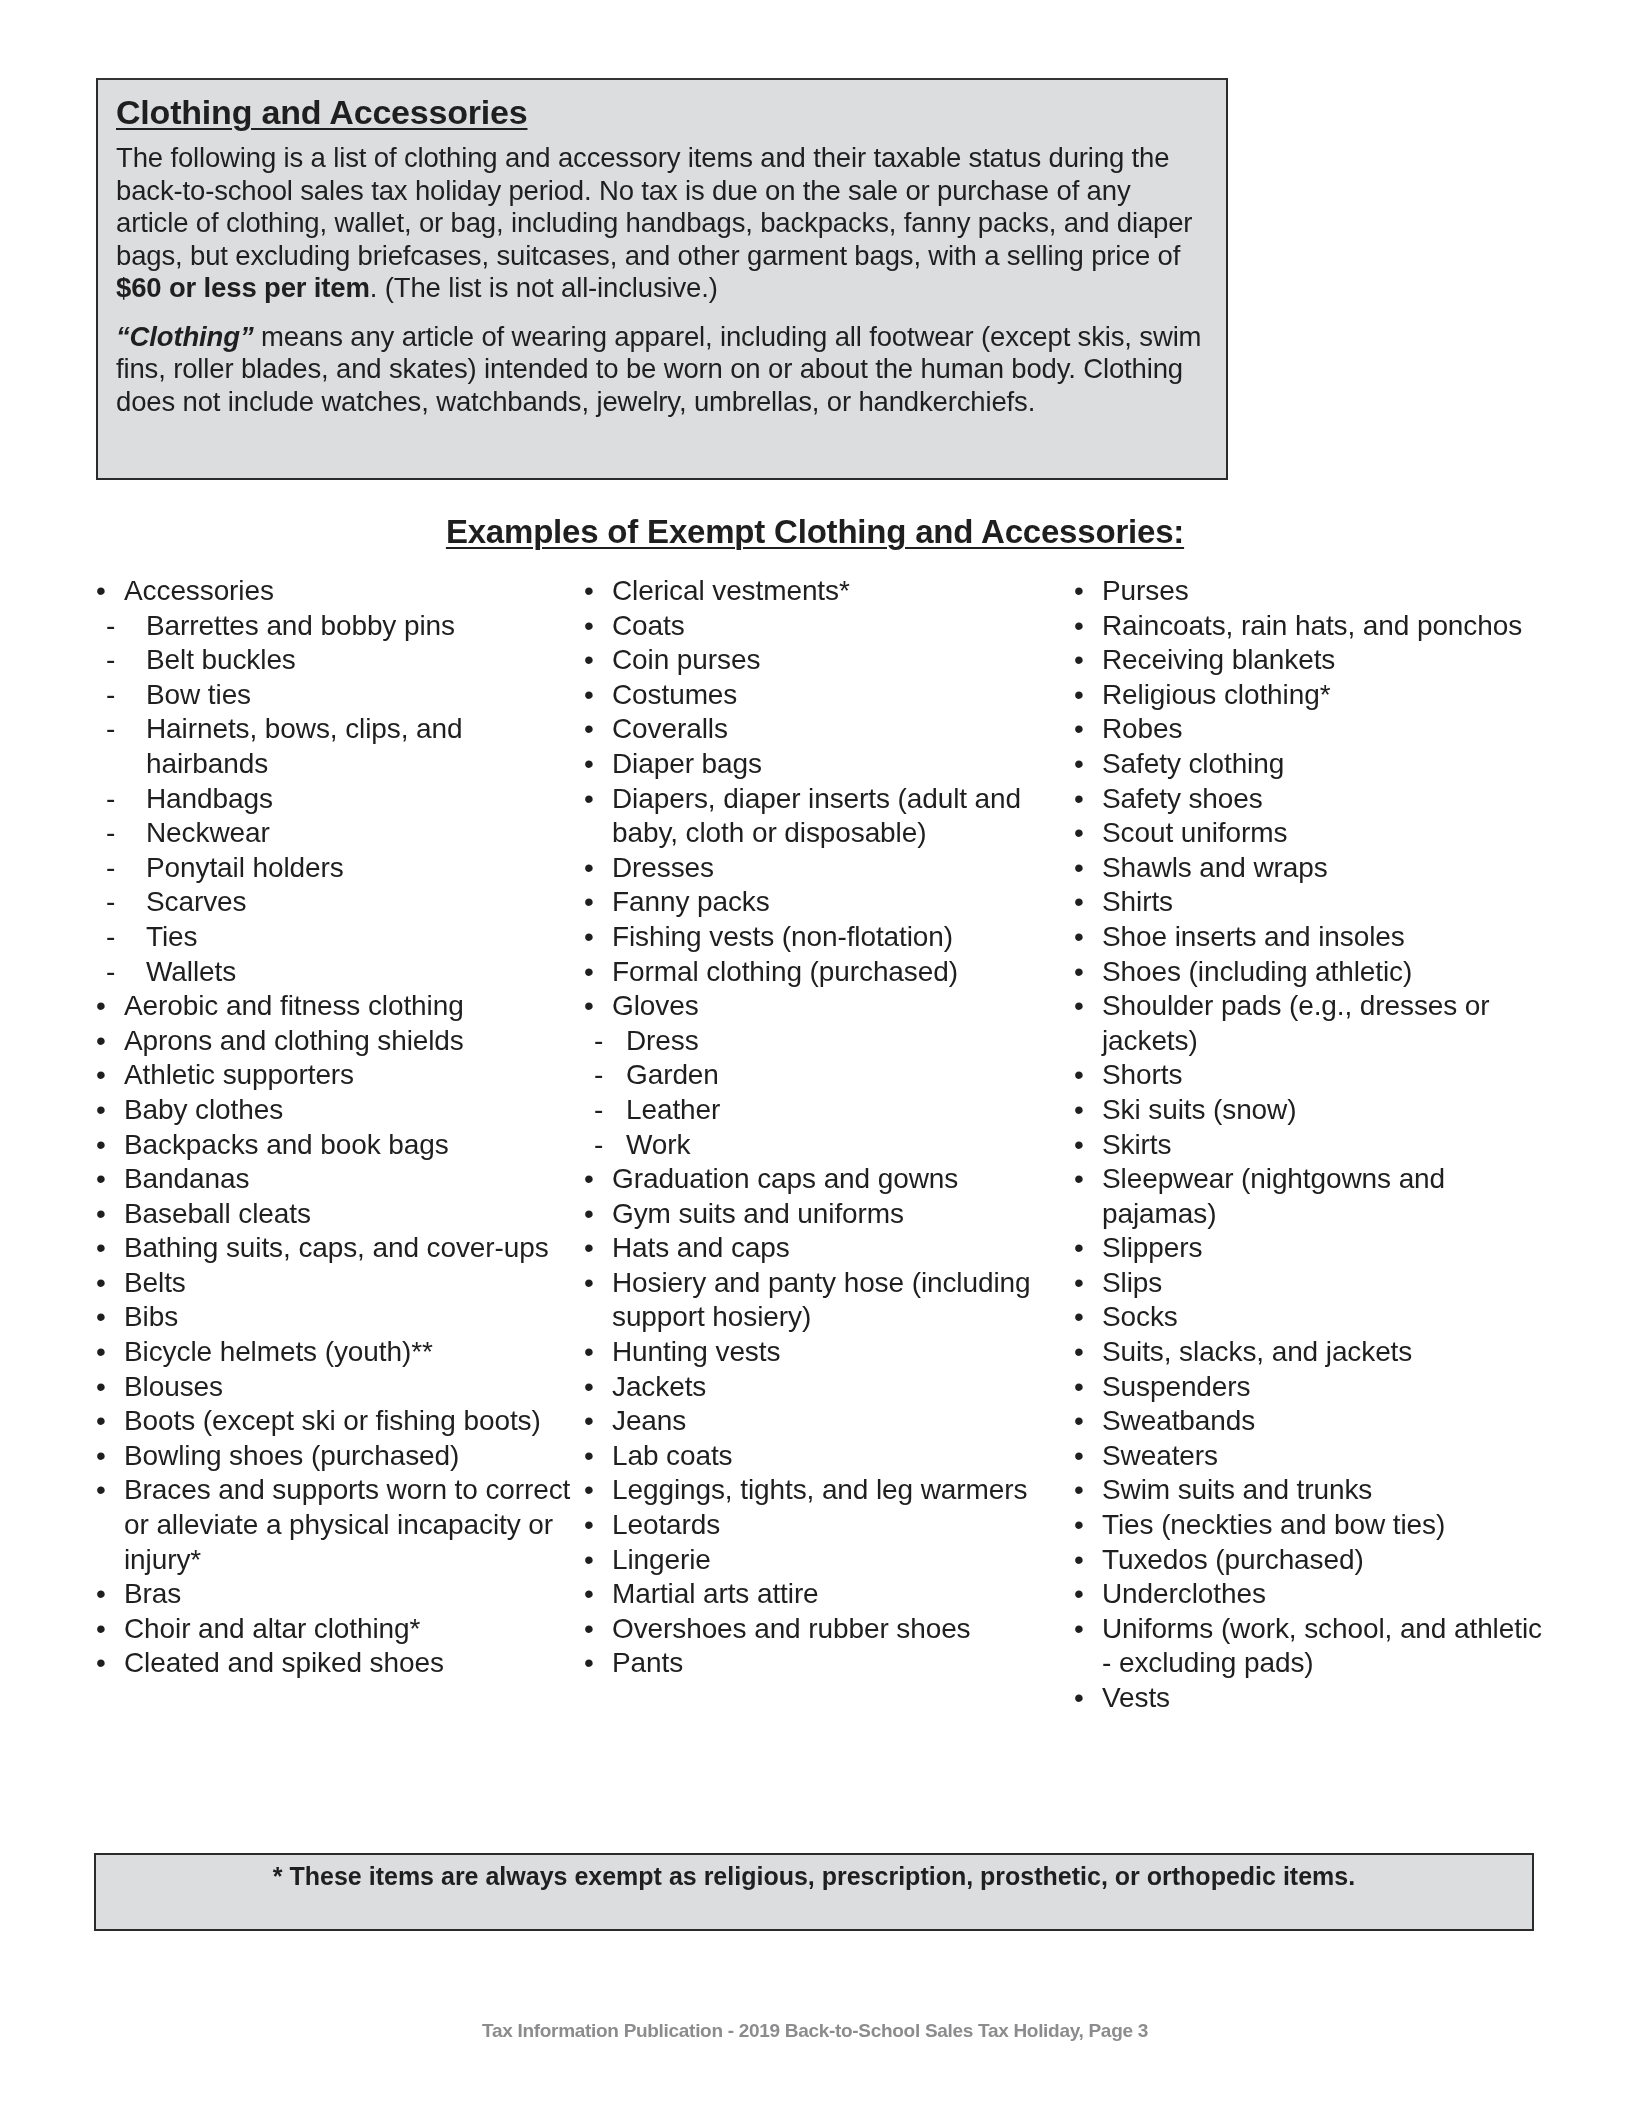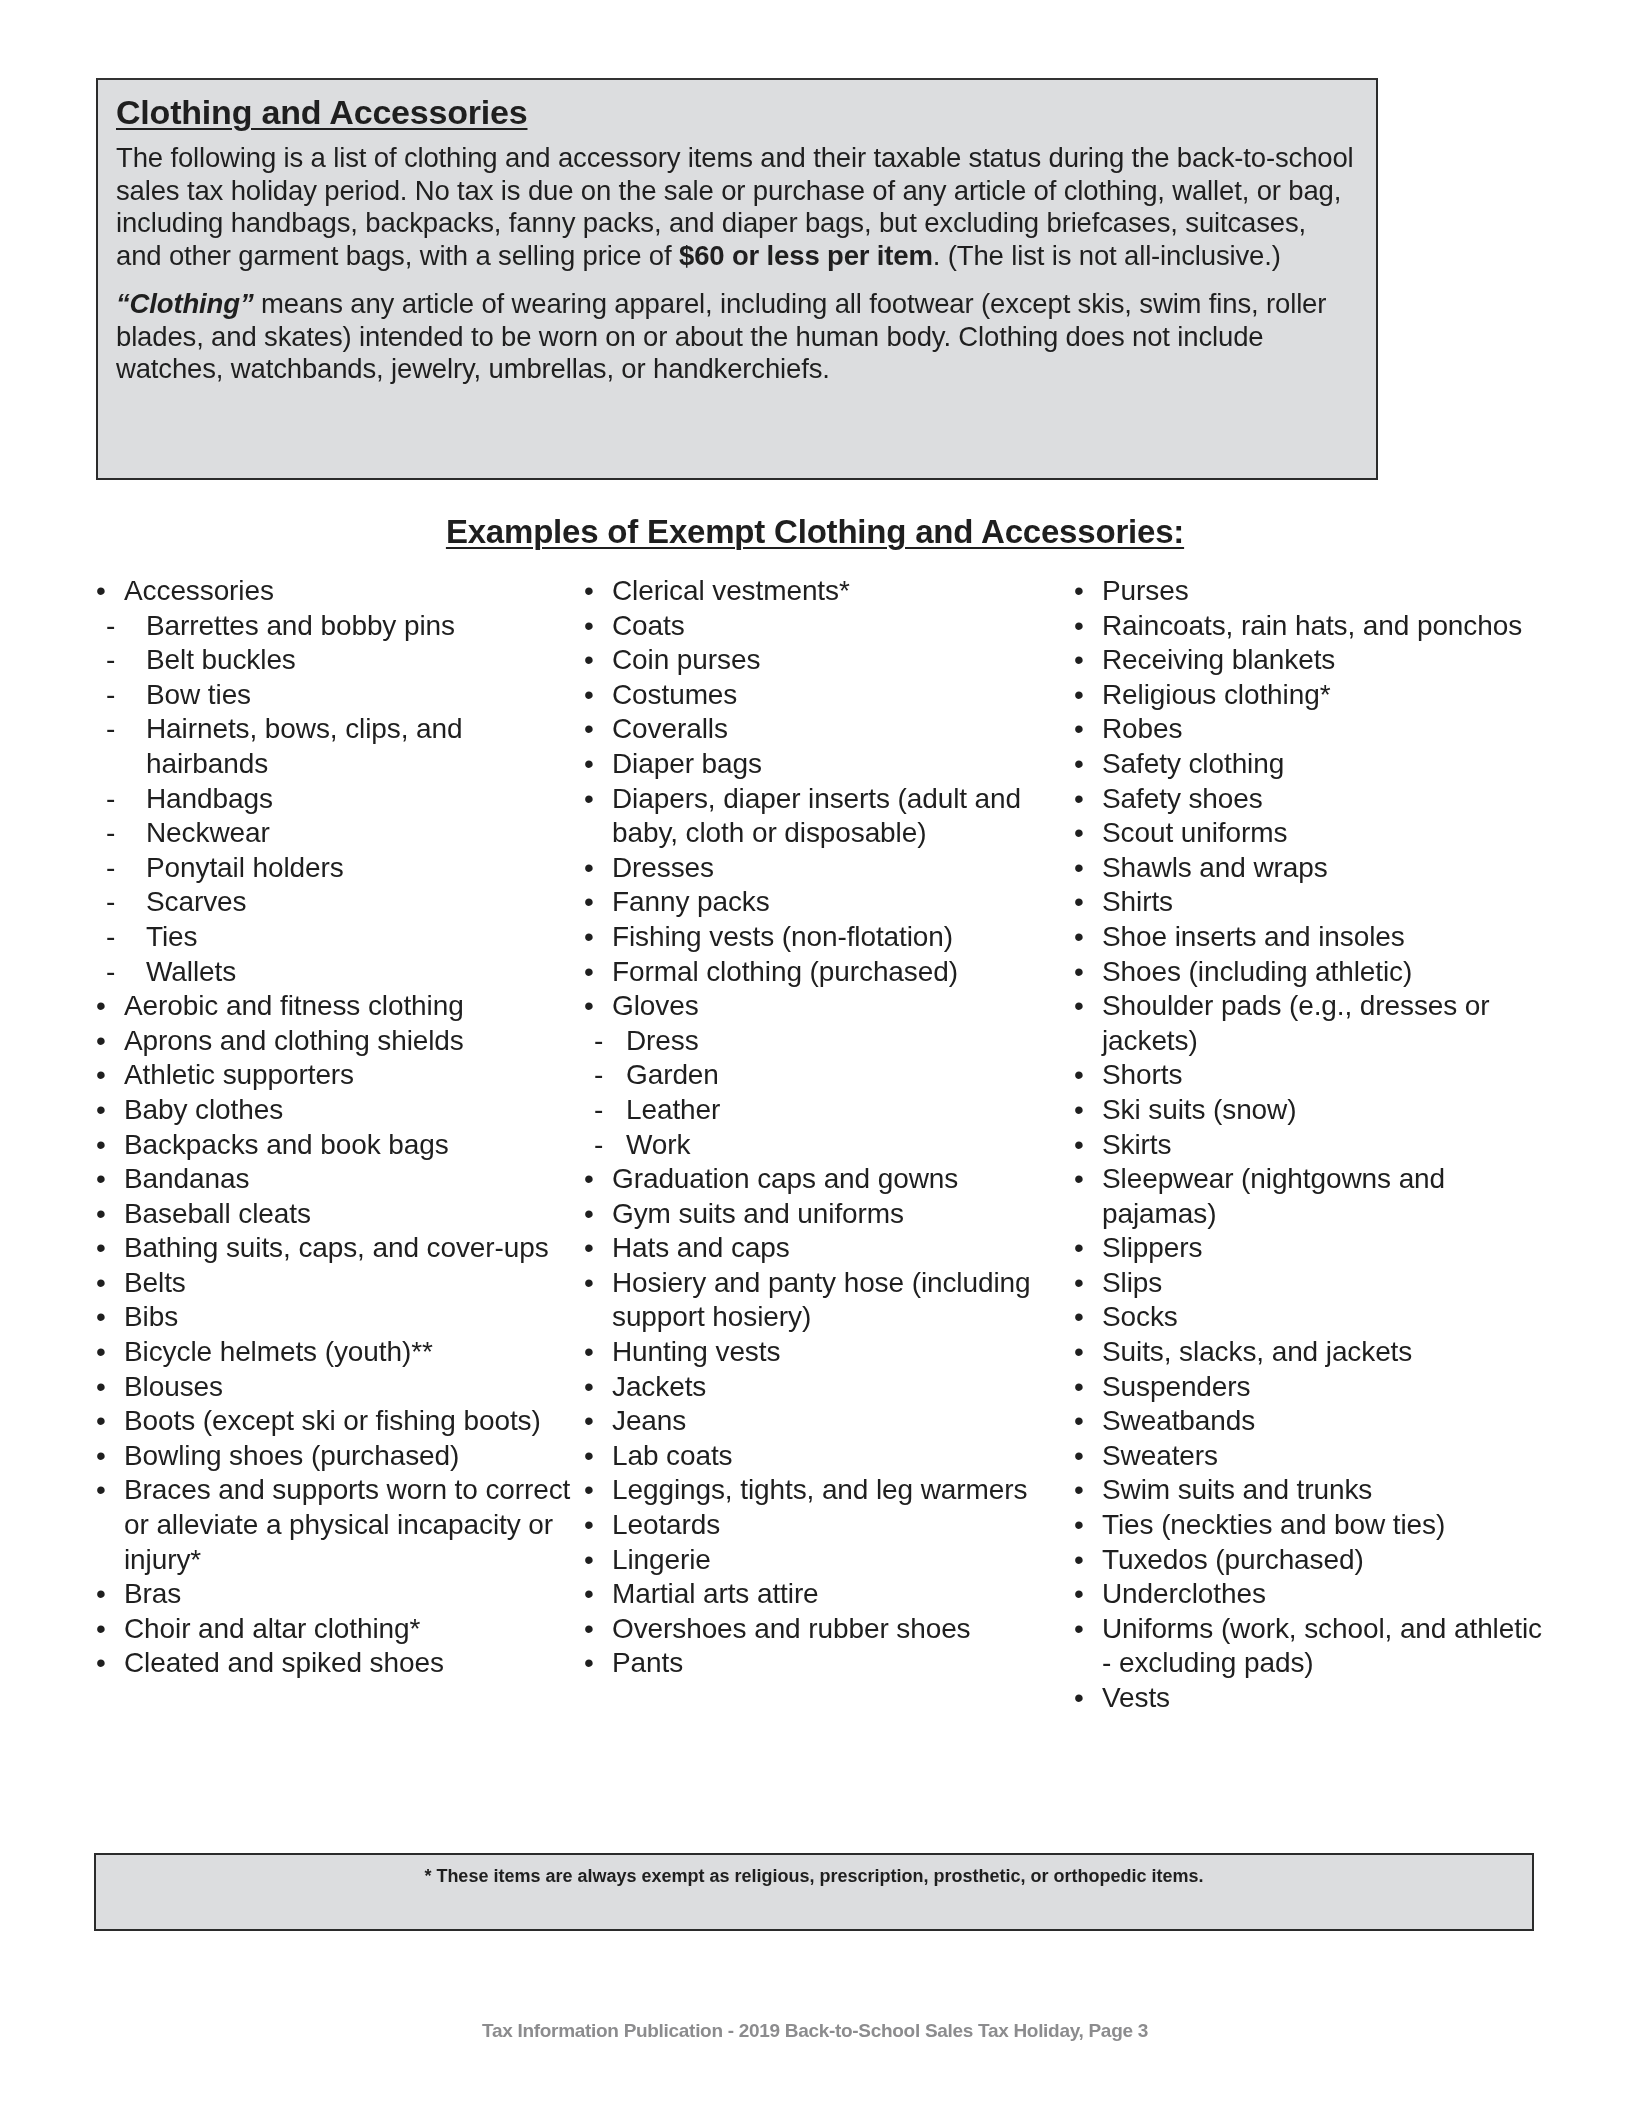--- a/index.html
+++ b/index.html
@@ -1,21 +1,21 @@
 <!DOCTYPE html>
 <html><head>
 <meta charset="utf-8">
 <style>
   html, body { margin: 0; padding: 0; background: #ffffff; }
   body {
     width: 1630px; height: 2110px; position: relative; overflow: hidden;
     font-family: "Liberation Sans", sans-serif; color: #1f1f1f;
   }
   .intro-box {
-    position: absolute; left: 96px; top: 78px; width: 1282px; height: 402px;
+    position: absolute; left: 96px; top: 78px; width: 1132px; height: 402px;
     box-sizing: border-box; background: #dcdddf;
     border: 2px solid #2b2b2b; border-top-color: #333; 
     padding: 10px 18px 0 18px;
   }
   .intro-title {
     font-size: 34px; font-weight: bold; text-decoration: underline;
     text-decoration-thickness: 2px; text-underline-offset: 4px;
     margin: 0 0 8px 0; line-height: 44px; letter-spacing: -0.2px;
   }
   .intro-para {
@@ -47,21 +47,21 @@
   .col-1 .sub-item { padding-left: 50px; }
   .col-2 .sub-item { padding-left: 42px; }
   .sub-item .dash { position: absolute; left: 10px; top: 0; }
   .col-2 .sub-item .dash { left: 10px; }
   .col-1 .sub-list { margin-left: 0; }
 
   .footnote-box {
     position: absolute; left: 94px; top: 1853px; width: 1440px; height: 78px;
     box-sizing: border-box; background: #dcdddf;
     border: 2px solid #2b2b2b; text-align: center;
-    font-size: 18px; font-weight: bold; line-height: 32px; padding-top: 5px;
+    font-size: 25px; font-weight: bold; line-height: 32px; padding-top: 5px;
   }
   .footer {
     position: absolute; left: 0; top: 2016px; width: 1630px; text-align: center;
     font-size: 19px; font-weight: bold; color: #8c8c8e; line-height: 30px;
     letter-spacing: -0.3px;
   }
 </style>
 </head>
 <body>
 

